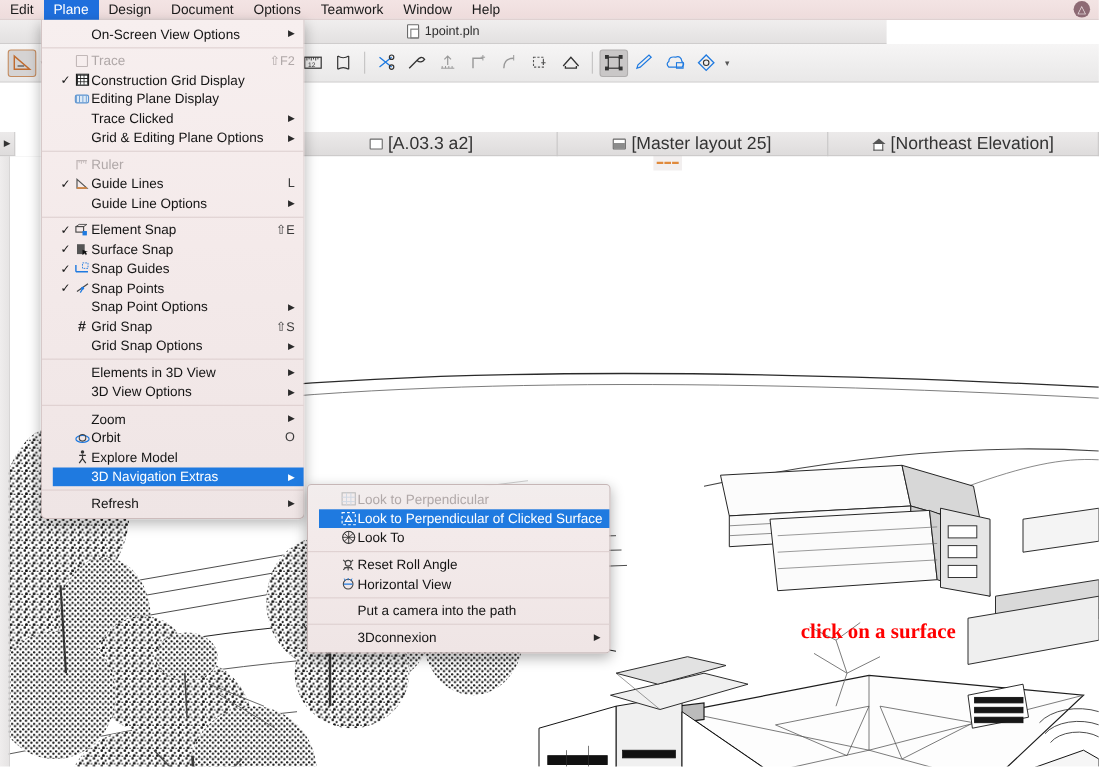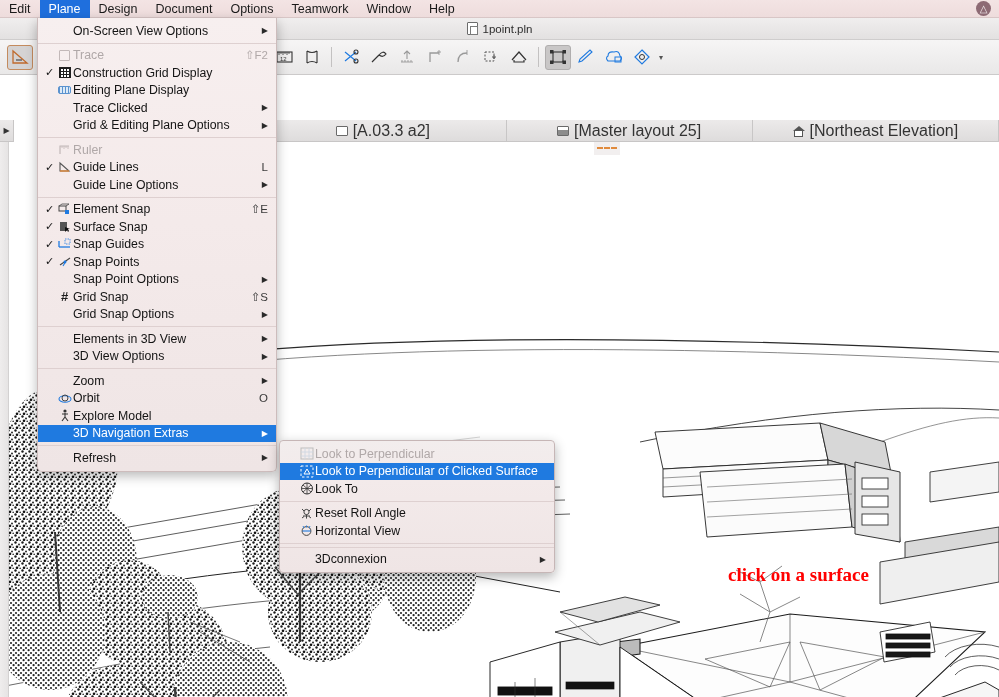--- a/index.html
+++ b/index.html
@@ -27,21 +27,21 @@
   .menubar-right { padding-right: 8px; display: flex; align-items: center; }
   .ac-logo {
     width: 15px; height: 15px; border-radius: 50%;
     background: #8d6a74; display: flex; align-items: center;
     justify-content: center; color: #f2e9ea; font-size: 10px;
     font-family: "Liberation Serif", serif;
   }
 
   
   .titlebar {
-    position: absolute; top: 18px; left: 0; width: 999px; height: 22px;
+    position: absolute; top: 18px; left: 0; width: 806px; height: 22px;
     background: linear-gradient(to bottom, #f0eeee 0%, #e3e1e1 100%);
     border-bottom: 1px solid #cfcdcd;
     display: flex; align-items: center; justify-content: center; z-index: 50;
   }
   .titlebar-inner { display: flex; align-items: center; gap: 5px; }
   .doc-icon {
     width: 11px; height: 13px; background: #fff;
     border: 1px solid #6b6b6b; border-radius: 1px; position: relative;
   }
   .doc-icon::after {
@@ -133,21 +133,21 @@
     position: absolute; left: 37px; top: 18px; width: 240px;
     background: linear-gradient(to bottom, #f7efef 0%, #f4eaea 45%, #efe5e5 100%);
     border: 1px solid #cdbcbc; border-top: none;
     border-radius: 0 0 5px 5px; z-index: 70;
     box-shadow: 0 4px 12px rgba(0,0,0,0.28);
     padding: 4px 0 4px 0;
   }
   .mi {
     display: flex; align-items: center; height: 17.5px;
     font-size: 12.3px; color: #141414; padding: 0 8px 0 5px;
-    white-space: nowrap; position: relative;
+    white-space: nowrap; position: relative; margin-left: 10px;
   }
   .mi.dis { color: #b0a8a8; }
   .mi.hl { background: #1f7ae0; color: #ffffff; }
   .mi-check { width: 13px; font-size: 11px; flex: none; text-align: center; }
   .mi-ico { width: 17px; flex: none; display: flex; align-items: center; justify-content: center; }
   .mi-label { flex: 1; }
   .mi-short { font-size: 11.5px; color: #3a3a3a; margin-left: 10px; }
   .mi.dis .mi-short { color: #b0a8a8; }
   .mi-tri { margin-left: 8px; font-size: 8px; color: #2a2a2a; }
   .mi.hl .mi-tri { color: #ffffff; }
@@ -816,20 +816,25 @@
           <span class="mi-ico">
             <svg width="13" height="13">
               <circle cx="6.5" cy="7" r="4.4" fill="none" stroke="#444" stroke-width="1"></circle>
               <path d="M2.5,7 h8" stroke="#1f7ae0" stroke-width="1.1"></path>
               <path d="M3,2 L4,4 M6.5,1.5 L6.5,3.5 M10,2 L9,4" stroke="#1f7ae0" stroke-width="0.9"></path>
             </svg>
           </span>
           <span class="mi-label">Horizontal View</span>
         </div>
         <div class="sep"></div>
+        <div class="mi">
+          <span class="mi-check"></span>
+          <span class="mi-ico"></span>
+          <span class="mi-label">Put a camera into the path</span>
+        </div>
         <div class="sep"></div>
         <div class="mi">
           <span class="mi-check"></span>
           <span class="mi-ico"></span>
           <span class="mi-label">3Dconnexion</span>
           <span class="mi-tri">▶</span>
         </div>
       </div>
   </div>
 

